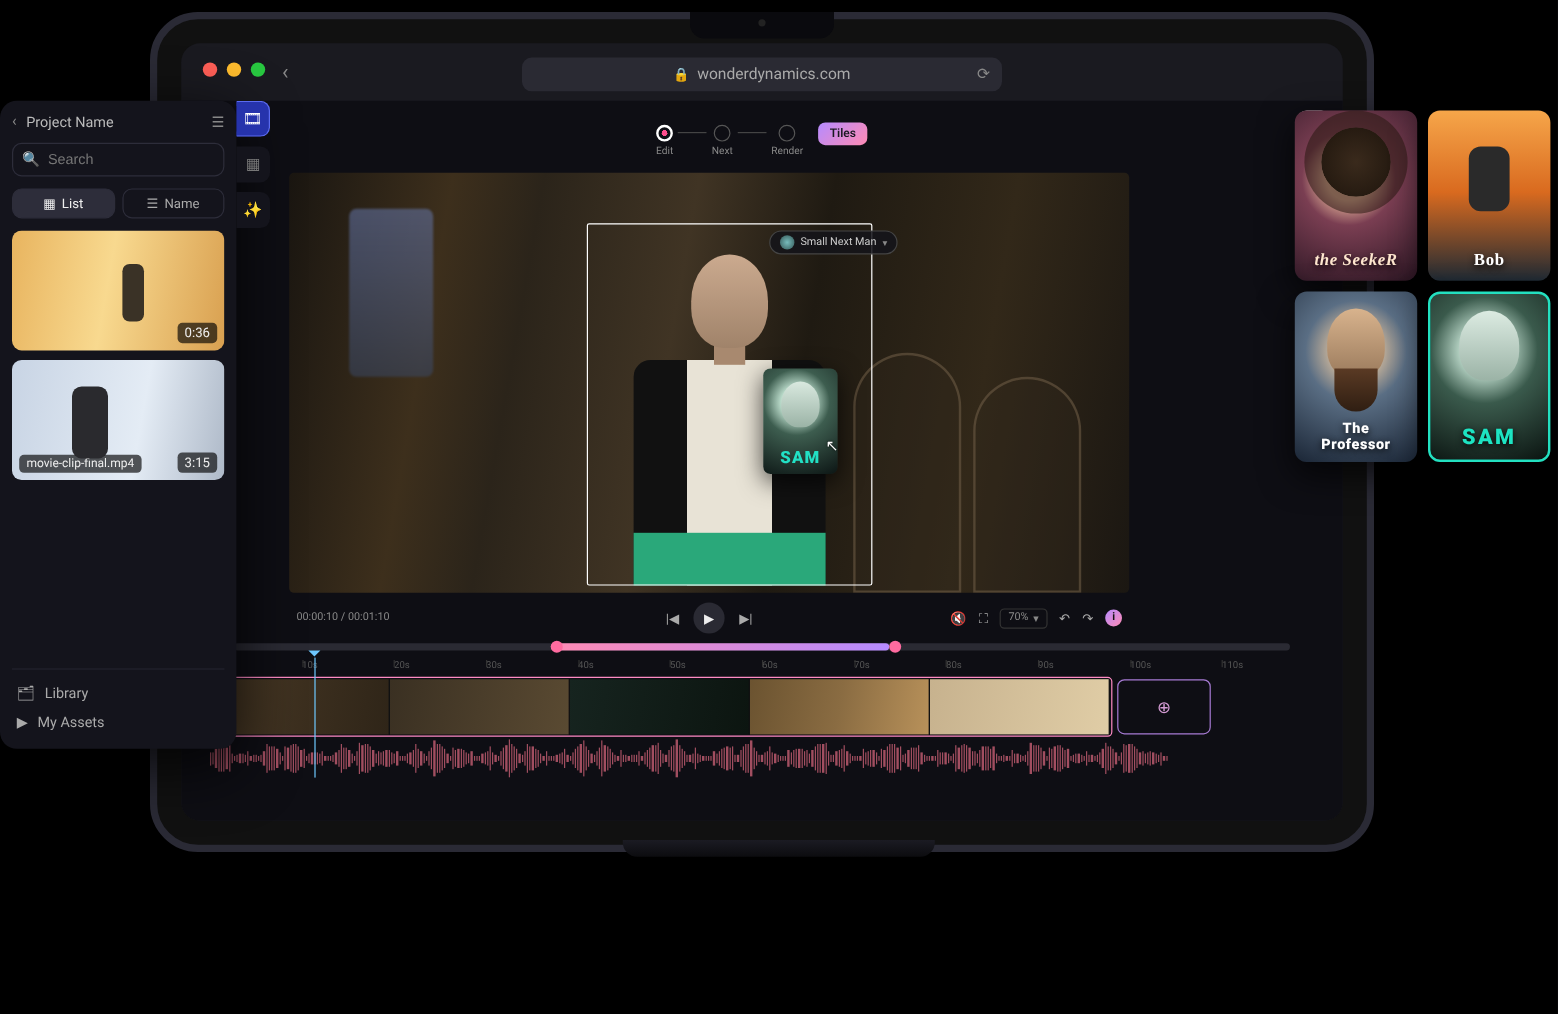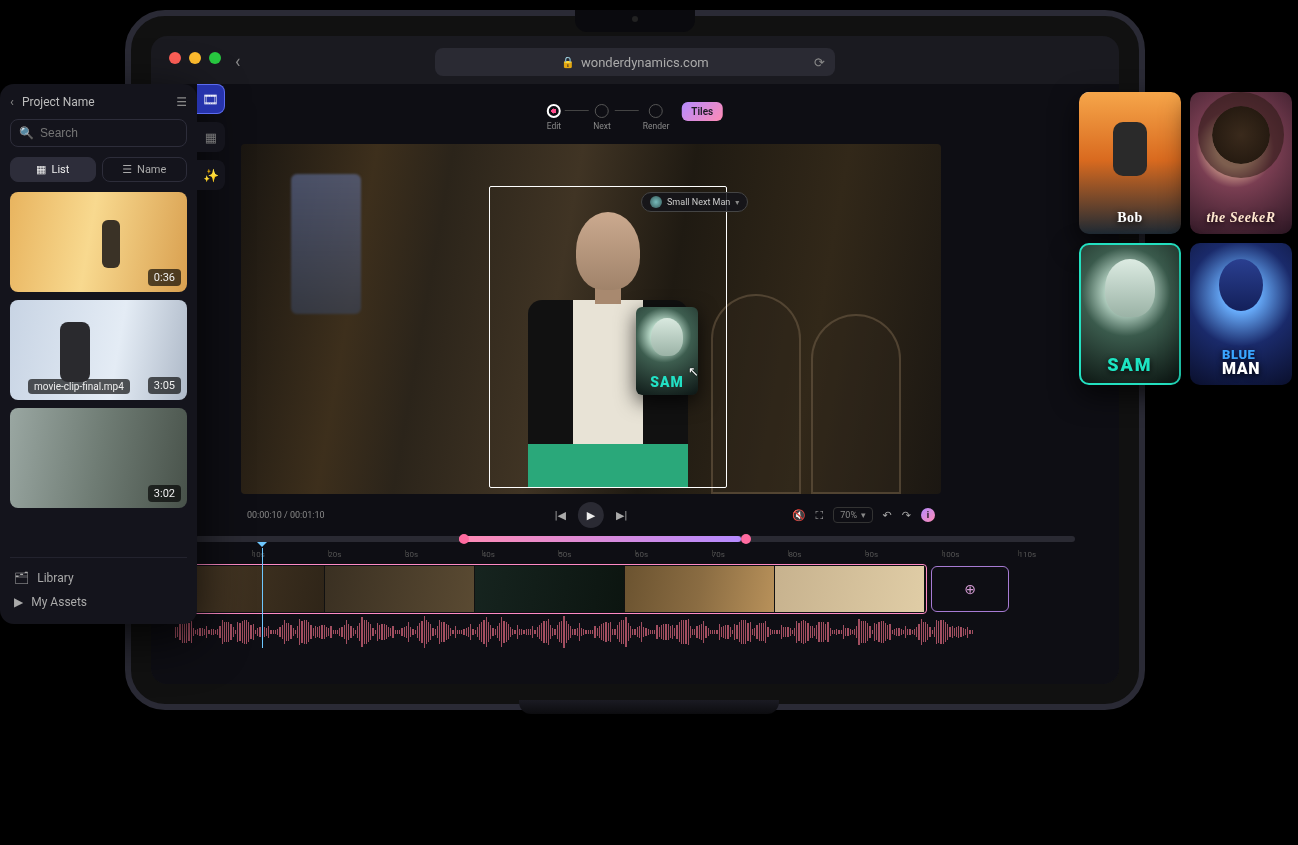--- a/index.html
+++ b/index.html
@@ -152,21 +152,21 @@
   .panel-head .chev{color:#888;font-size:13px;}
   .panel-head .menu{margin-left:auto;color:#888;}
   .search{display:flex;align-items:center;gap:6px;background:transparent;border:1px solid #2d2d3a;border-radius:8px;padding:6px 8px;margin-bottom:10px;color:#666;font-size:12px;}
   .search input{background:transparent;border:none;outline:none;color:#ccc;font-size:12px;width:100%;}
   .viewseg{display:flex;gap:6px;margin-bottom:10px;}
   .seg{flex:1;padding:5px 0;border-radius:8px;font-size:11px;display:flex;align-items:center;justify-content:center;gap:5px;color:#aaa;border:1px solid #2d2d3a;}
   .seg.active{background:#2d2d3a;color:#eee;}
   .clips{display:flex;flex-direction:column;gap:8px;overflow:hidden;}
   .clip{position:relative;height:100px;border-radius:8px;overflow:hidden;}
   .clip .dur{position:absolute;right:6px;bottom:6px;background:rgba(0,0,0,0.65);padding:2px 6px;border-radius:4px;font-size:11px;color:#eee;}
-  .clip .fname{position:absolute;left:18px;bottom:6px;background:rgba(0,0,0,0.65);padding:2px 6px;border-radius:4px;font-size:10px;color:#eee;max-width:110px;overflow:hidden;text-overflow:ellipsis;white-space:nowrap;}
+  .clip .fname{position:absolute;left:6px;bottom:6px;background:rgba(0,0,0,0.65);padding:2px 6px;border-radius:4px;font-size:10px;color:#eee;max-width:110px;overflow:hidden;text-overflow:ellipsis;white-space:nowrap;}
   .c1{background:linear-gradient(100deg,#e8b45f 0%,#f8d98f 45%,#d9a050 100%);}
   .c1::after{content:"";position:absolute;left:52%;top:28%;width:18px;height:48px;background:#3a3226;border-radius:6px;}
   .c2{background:linear-gradient(100deg,#c8d4e4 0%,#e4ecf5 60%,#aeb9c8 100%);}
   .c2::after{content:"";position:absolute;left:28%;top:22%;width:30px;height:60px;background:#2a2a2e;border-radius:8px;}
   .c3{background:linear-gradient(100deg,#9aa7a2,#6f7c74,#48524a);}
   .panel-bottom{margin-top:auto;padding:8px 2px 10px;border-top:1px solid #23232e;}
   .plink{display:flex;align-items:center;gap:8px;padding:5px 2px;font-size:12px;color:#aaa;}
 
   
   .gallery{
@@ -710,44 +710,41 @@
       <span>☰</span>
       <span>Name</span>
     </div>
   </div>
   <div class="clips">
     <div class="clip c1">
       <span class="dur">0:36</span>
     </div>
     <div class="clip c2">
       <span class="fname">movie-clip-final.mp4</span>
-      <span class="dur">3:05</span>
-    </div>
-    <div class="clip c3">
-      <span class="dur">3:02</span>
+      <span class="dur">3:15</span>
     </div>
   </div>
   <div class="panel-bottom">
     <div class="plink">
       <span>🗂</span>
       <span>Library</span>
     </div>
     <div class="plink">
       <span>▶</span>
       <span>My Assets</span>
     </div>
   </div>
 </div>
 
 <div class="gallery">
+  <div class="card seeker">
+    <span class="title">the SeekeR</span>
+  </div>
   <div class="card bob">
     <span class="title">Bob</span>
   </div>
-  <div class="card seeker">
-    <span class="title">the SeekeR</span>
+  <div class="card prof">
+    <span class="title">The<br>Professor</span>
   </div>
   <div class="card sam">
     <span class="title">SAM</span>
   </div>
-  <div class="card blue">
-    <span class="title"><span>BLUE</span><b>MAN</b></span>
-  </div>
 </div>
 
 </body></html>

